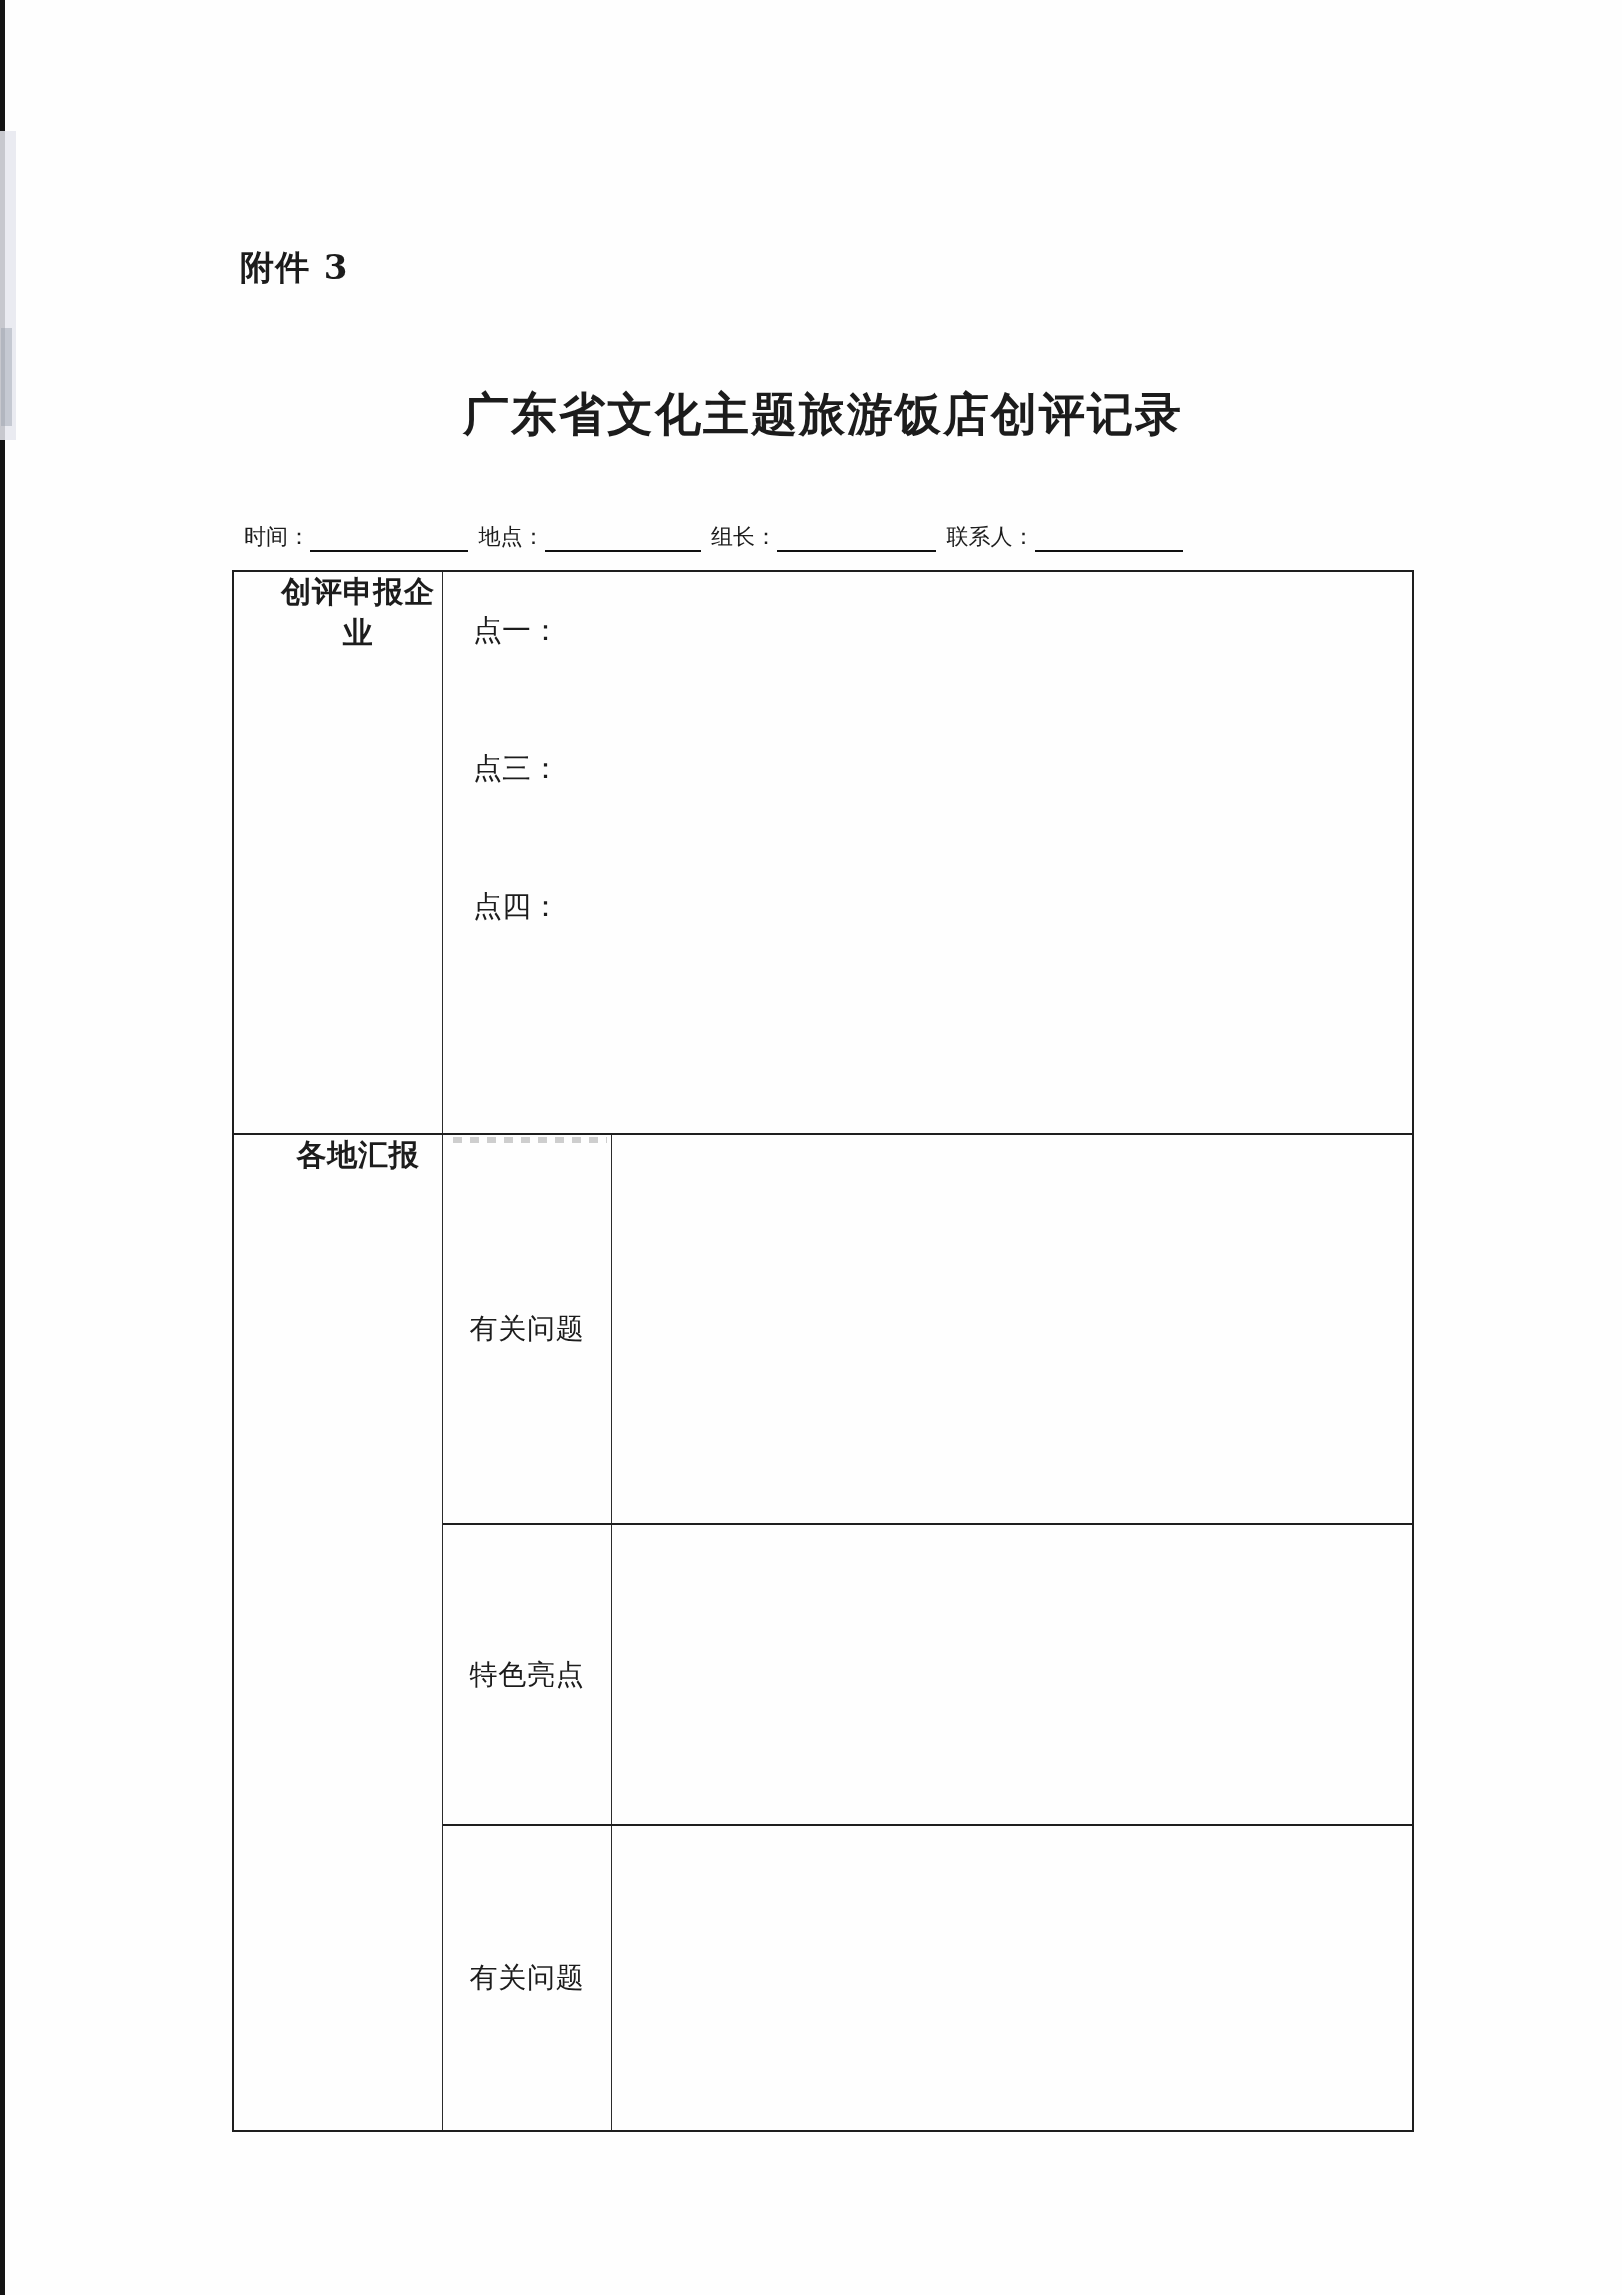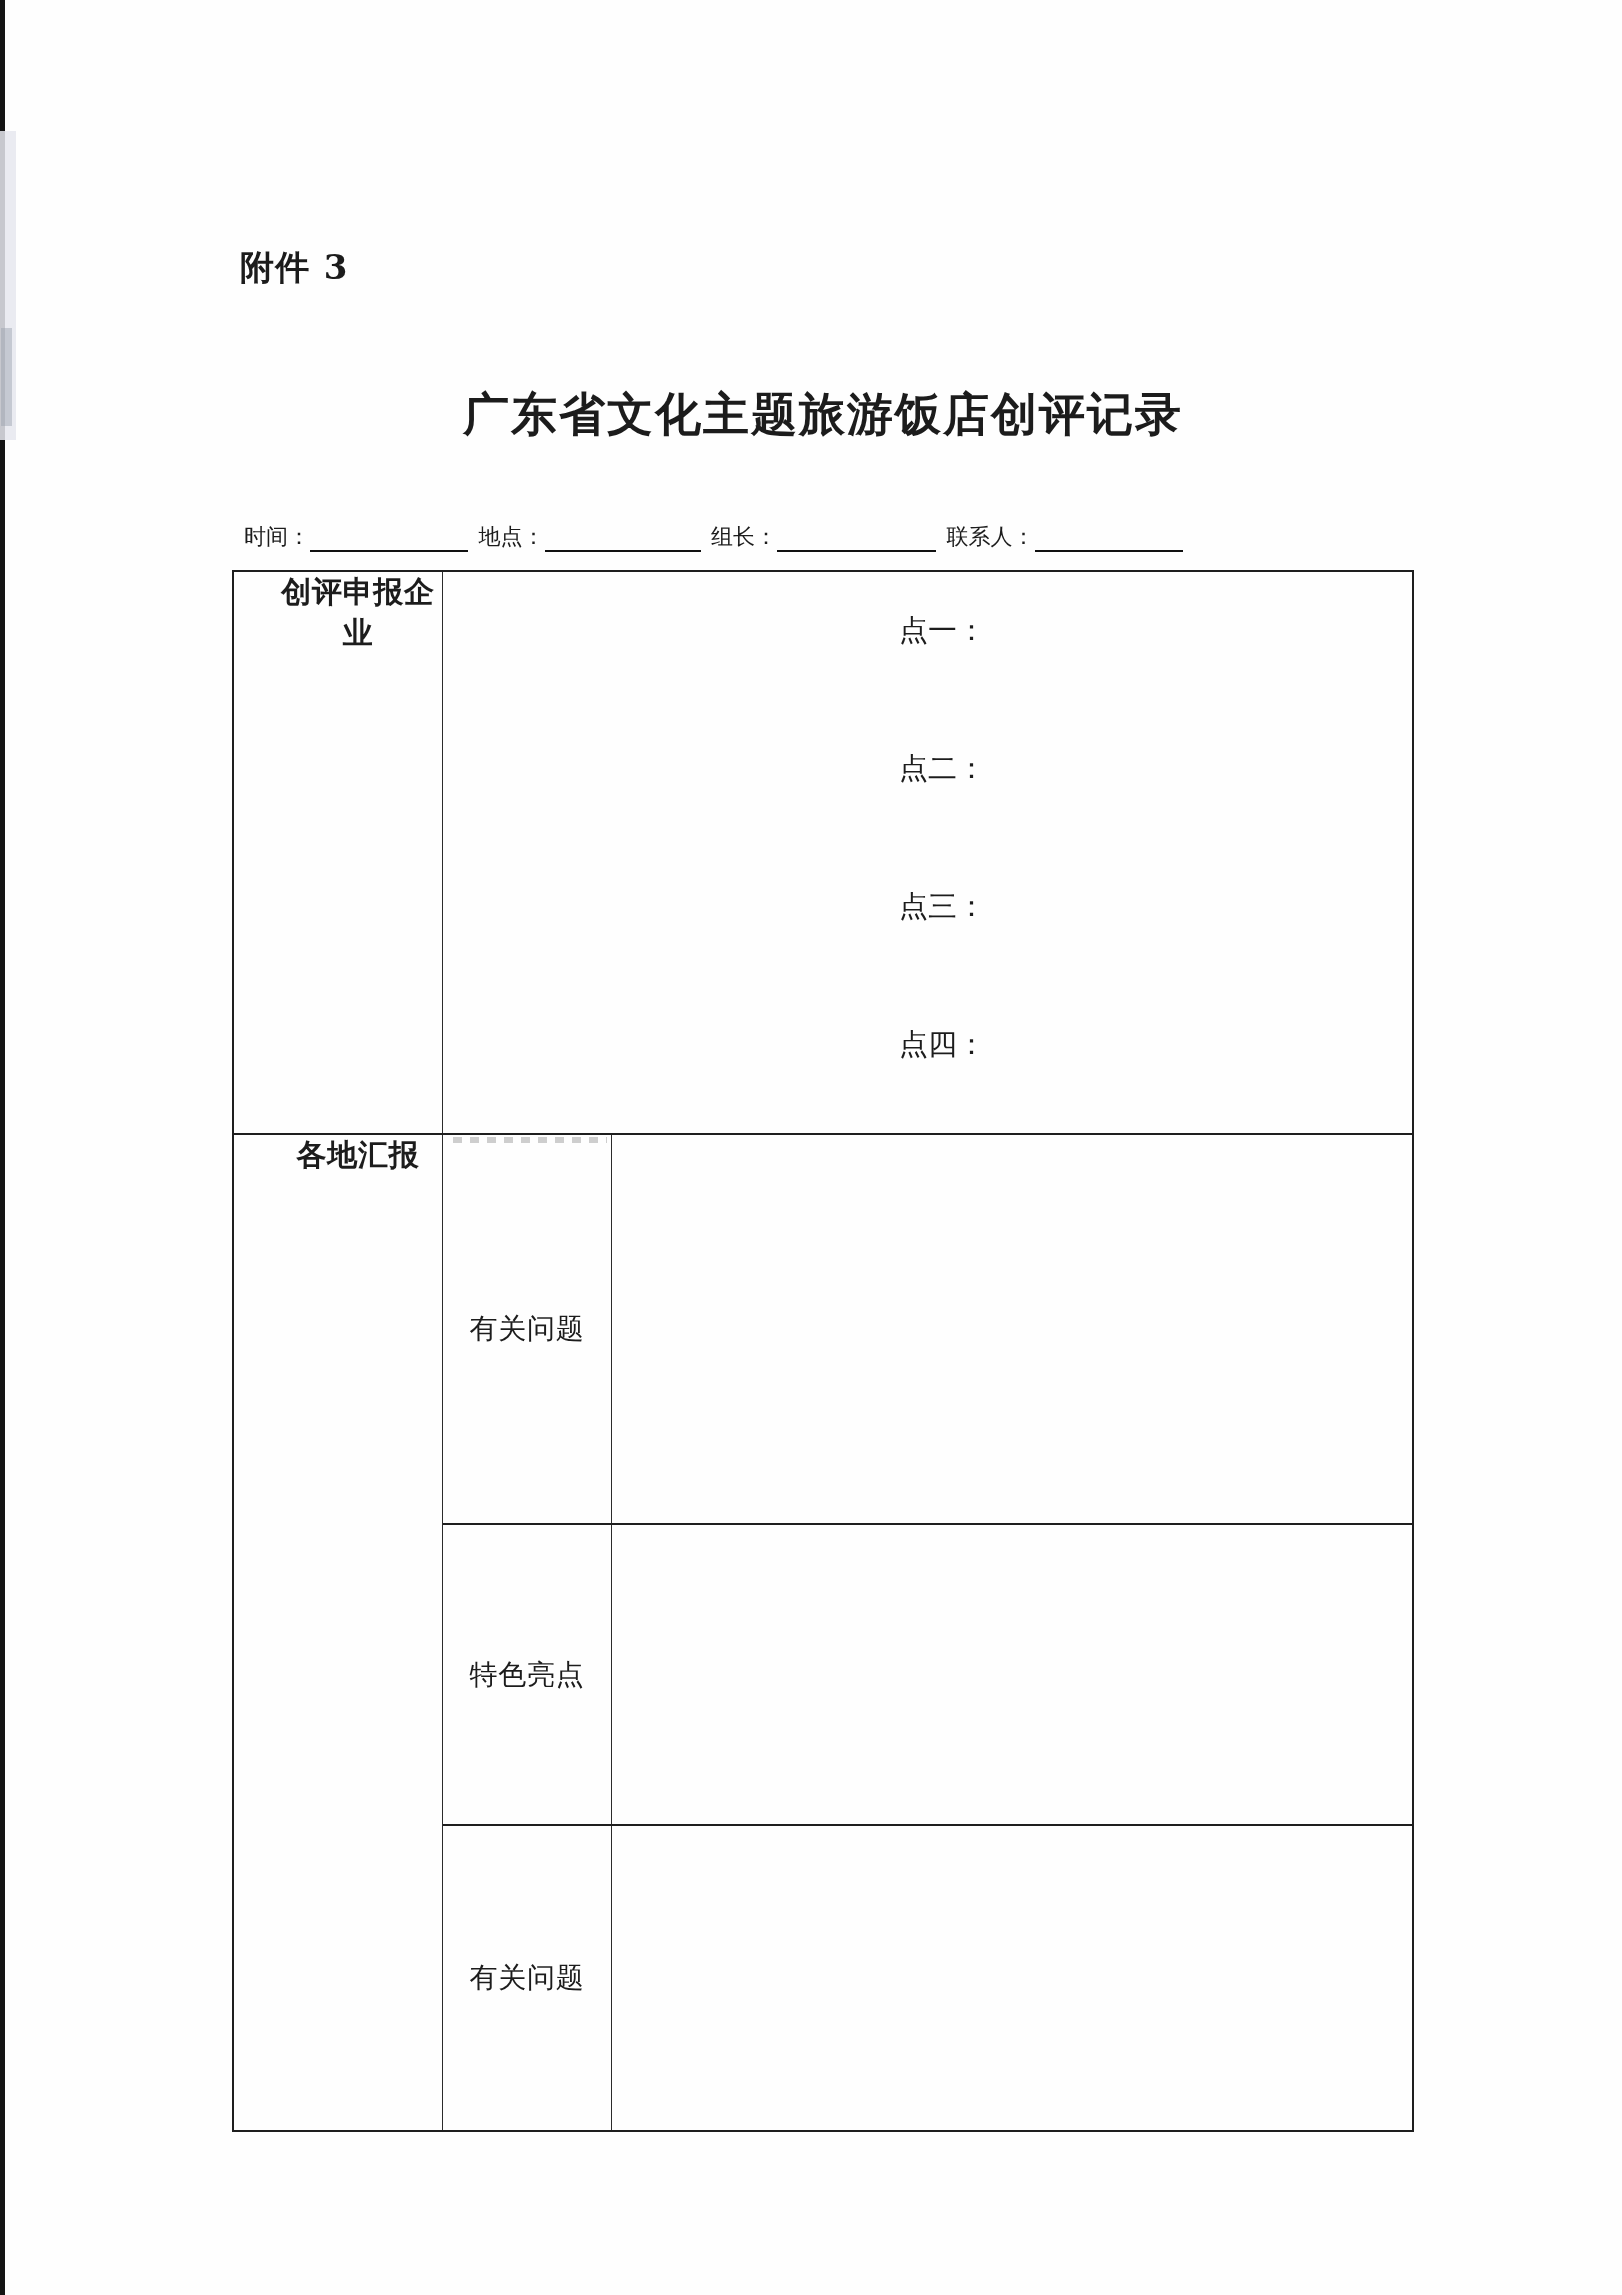--- a/index.html
+++ b/index.html
@@ -69,21 +69,21 @@
   .head-col {
     width: 209px; flex: none; border-right: 1.3px solid #2b2b2b;
     display: flex; align-items: flex-start; justify-content: center; padding-left: 40px;
   }
   .head-label {
     font-size: 30px; font-weight: 700; letter-spacing: 0.7px; text-align: center;
   }
   .points-cell {
     flex: 1;
     display: flex; flex-direction: column;
-    padding: 43px 0 4px 30px; gap: 108px; text-align: center;
+    padding: 43px 0 4px 30px; gap: 108px;
   }
   .point-item { font-size: 29px; line-height: 30px; }
 
   .sections-col { flex: 1; display: flex; flex-direction: column; }
   .section { display: flex; flex: none; }
   .section.s1 { height: 388px; }
   .section.s2 { height: 301px; border-top: 2.6px solid #1e1e1e; }
   .section.s3 { flex: 1; border-top: 2.6px solid #1e1e1e; justify-content: flex-end; }
   .sub-label-col {
     width: 169px; flex: none; border-right: 1.3px solid #2b2b2b;
@@ -118,21 +118,20 @@
   </div>
 
   <div class="form-table">
 
     <div class="row-applicant">
       <div class="head-col">
         <span class="head-label">创评申报企业</span>
       </div>
       <div class="points-cell">
         <div class="point-item">点一：</div>
-        <div class="point-item">点二：</div>
         <div class="point-item">点三：</div>
         <div class="point-item">点四：</div>
       </div>
     </div>
 
     <div class="row-report">
       <div class="head-col">
         <span class="head-label">各地汇报</span>
       </div>
       <div class="sections-col">

